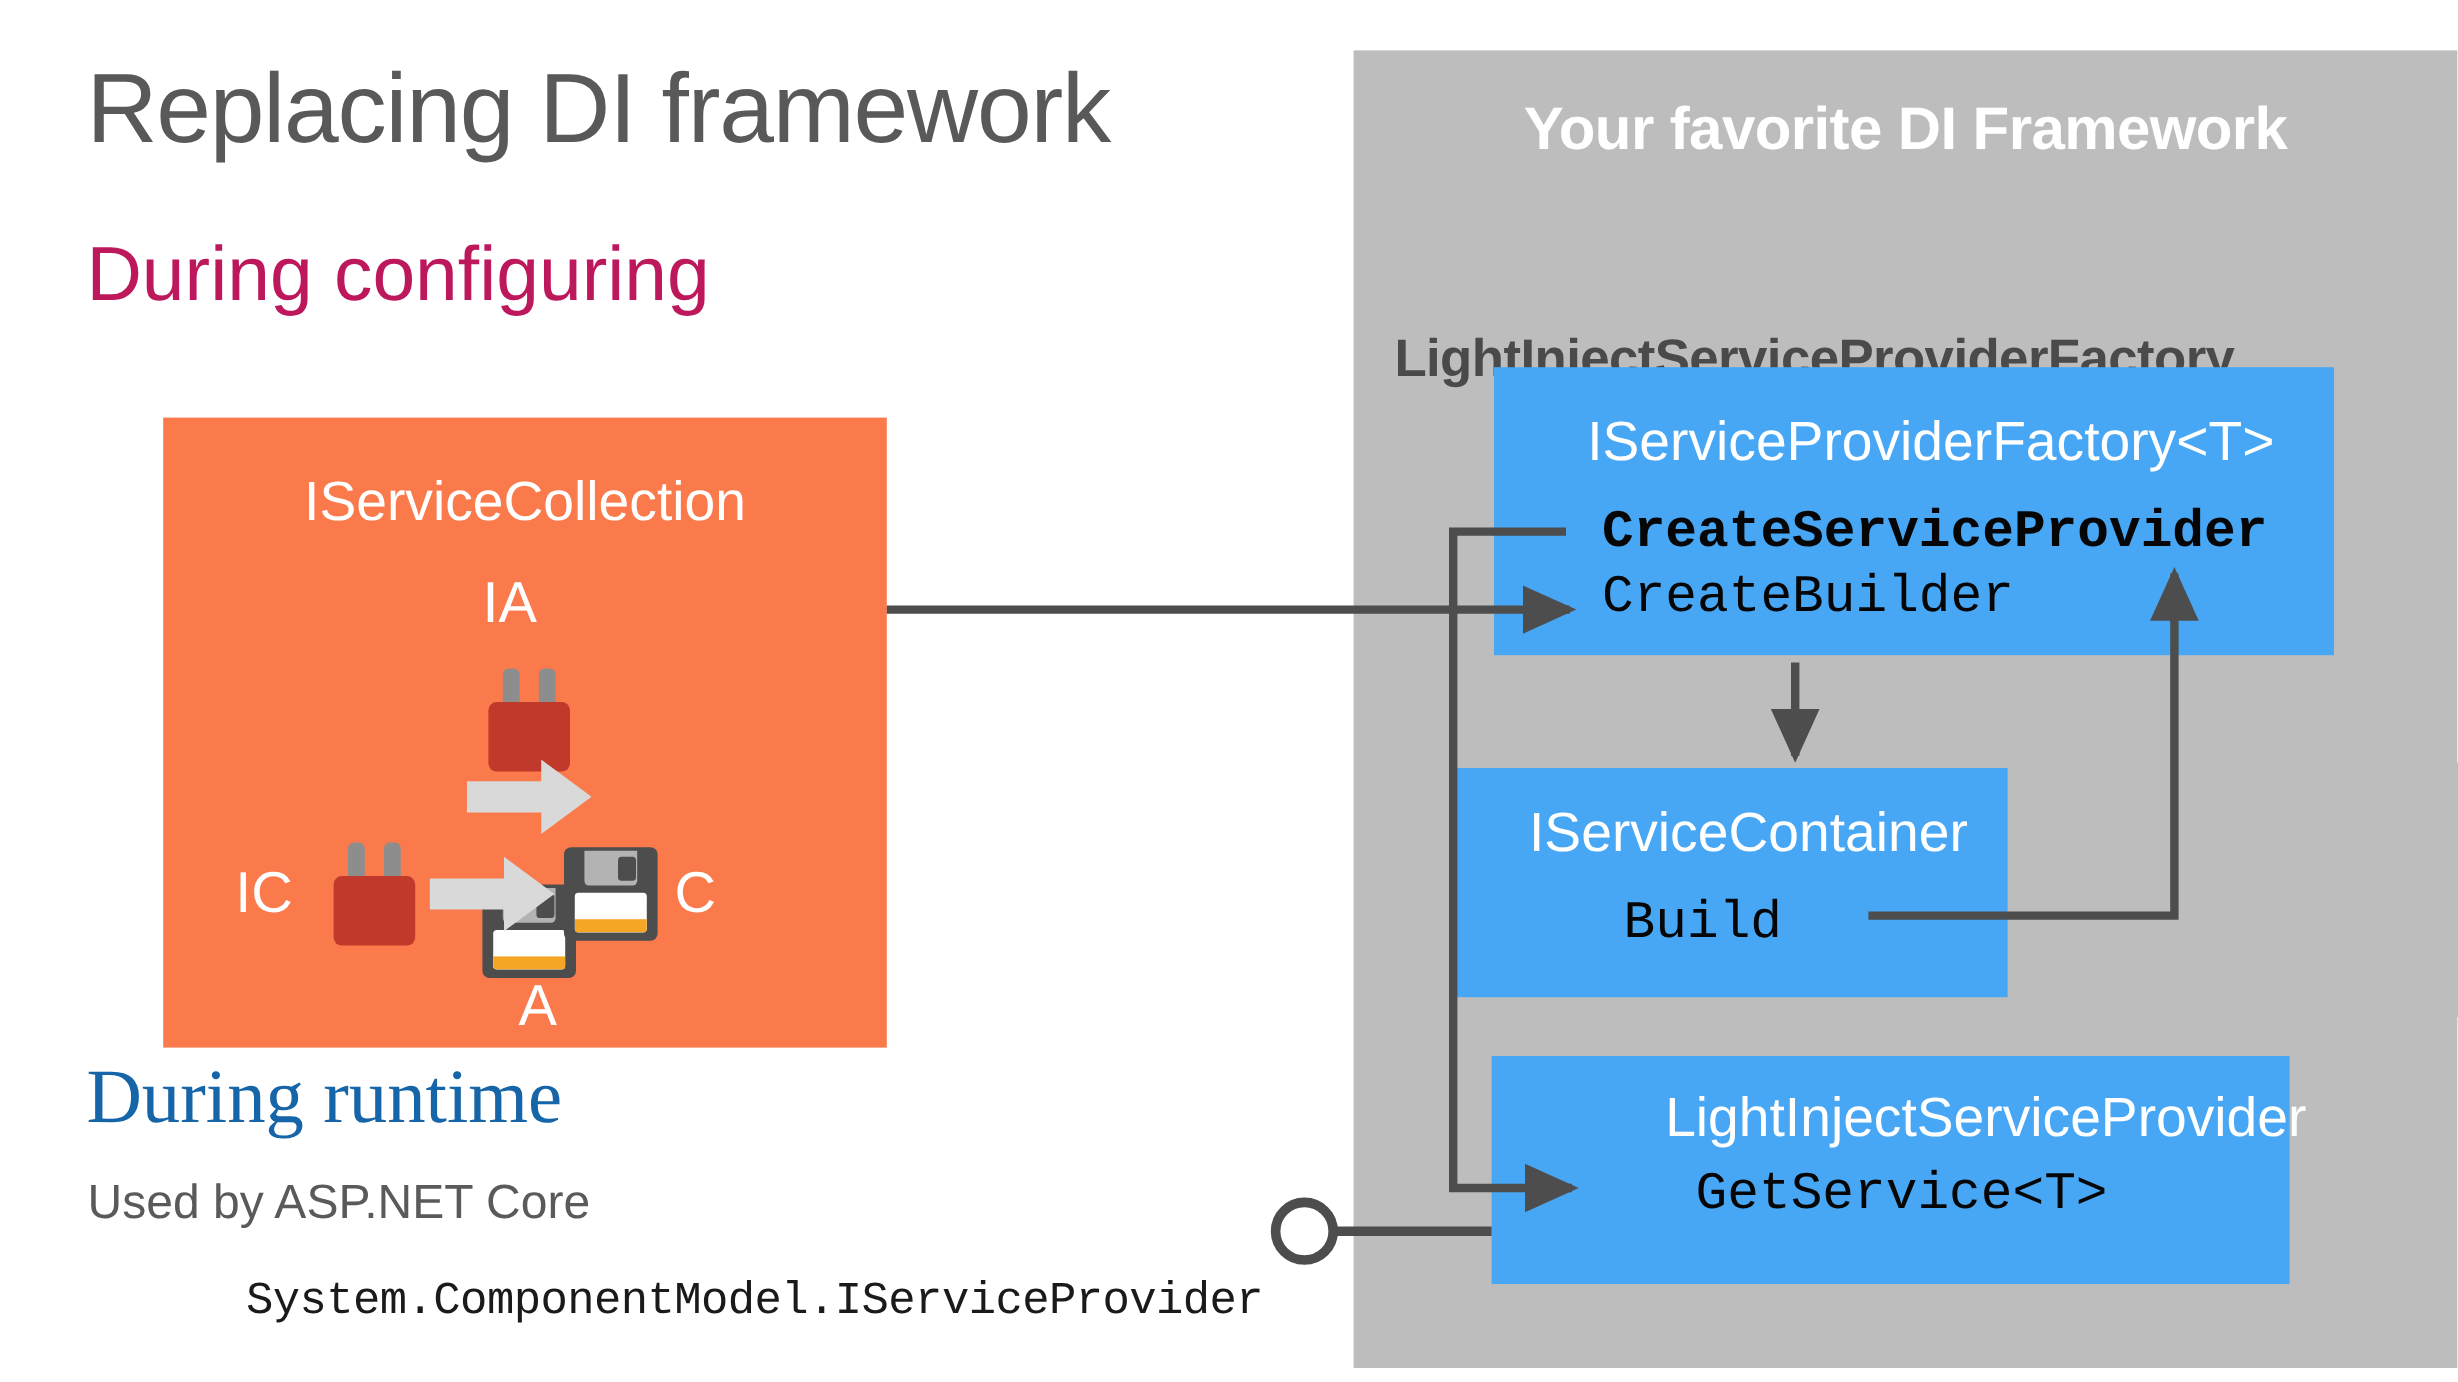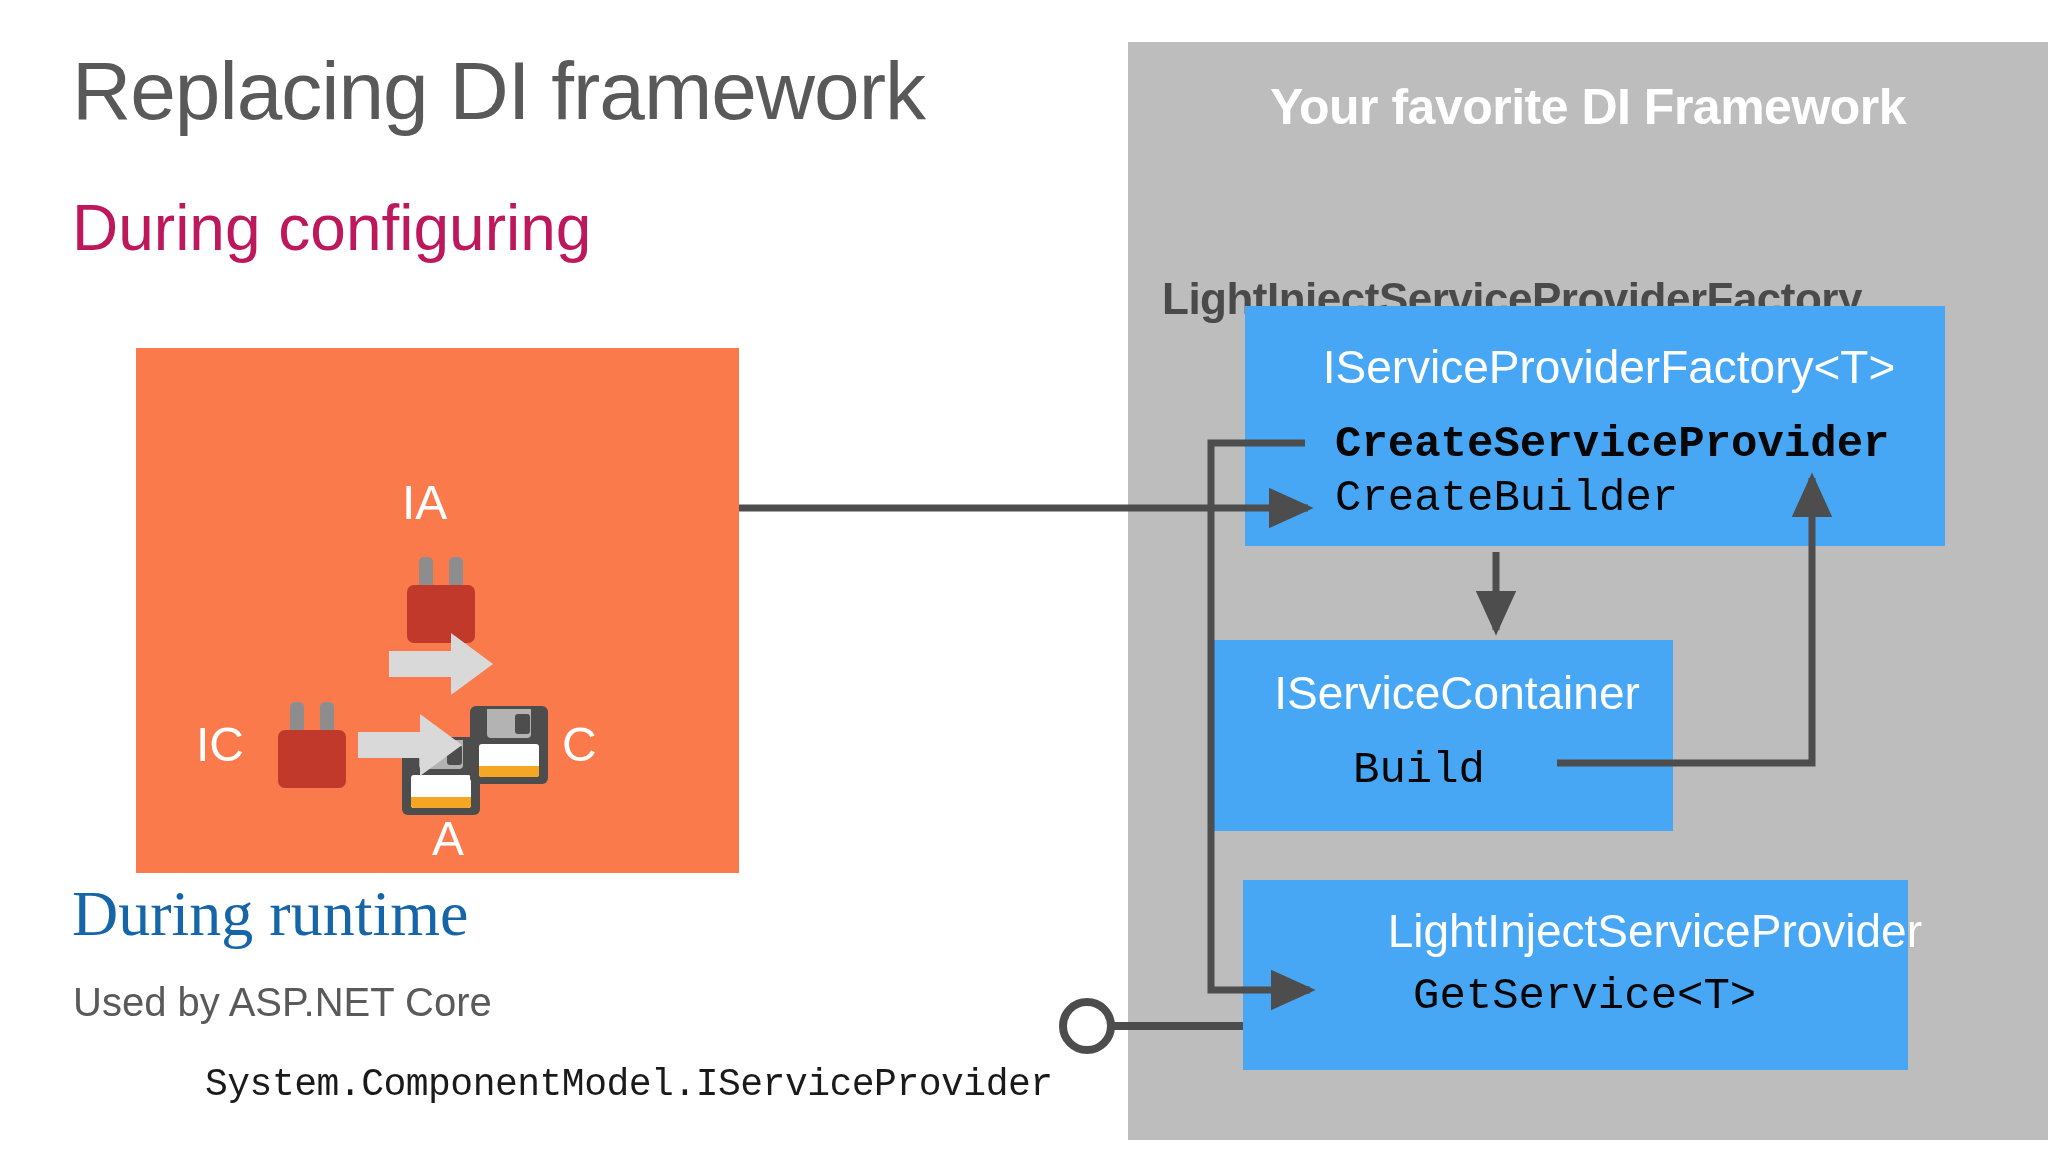--- a/index.html
+++ b/index.html
@@ -184,20 +184,21 @@
 <body>
 
 <div class="stage">
 
   <div class="abs" id="slide-title">Replacing DI framework</div>
 
   <div class="abs" id="section-configuring">During configuring</div>
 
   <div class="abs" id="service-collection-panel">
 
+    <div id="service-collection-title">IServiceCollection</div>
 
     <div class="descriptor-row r0">
       <span class="iface-label">IA</span>
       <span class="plug-icon">
         <span class="prong left"></span>
         <span class="prong right"></span>
         <span class="body"></span>
       </span>
       <span class="big-arrow">
         <svg width="104" height="62" viewBox="0 0 104 62">

